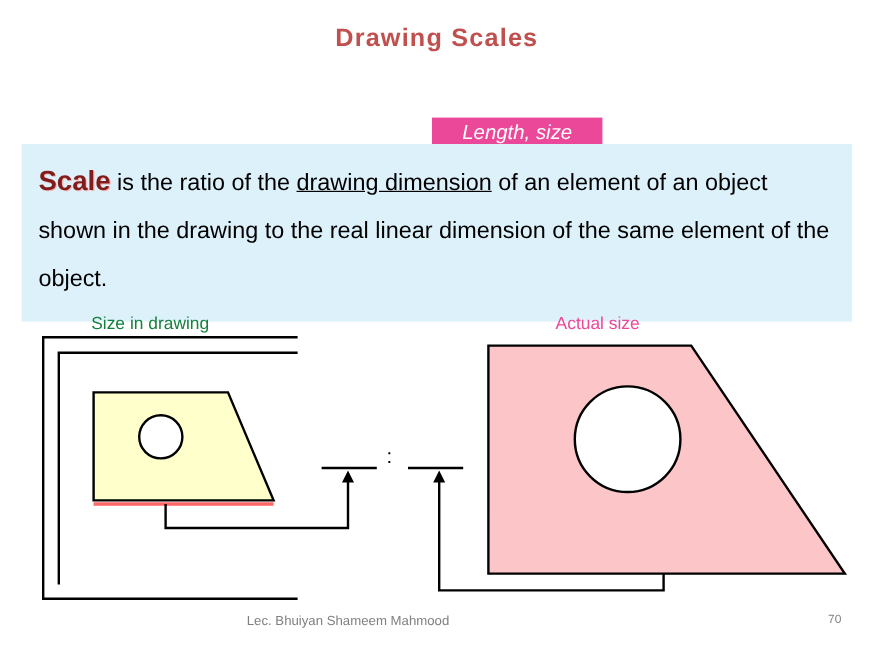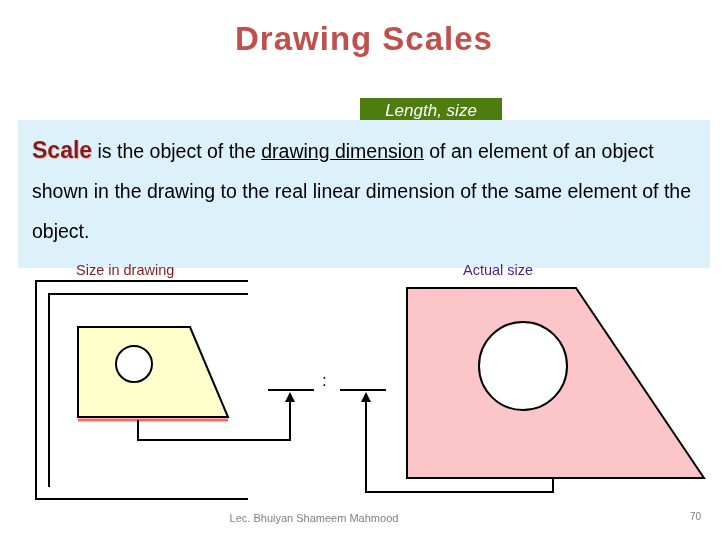--- a/index.html
+++ b/index.html
@@ -20,32 +20,32 @@
     width: 728px;
     height: 546px;
     background: #ffffff;
   }
   #title {
     position: absolute;
     left: 0;
     top: 20px;
     width: 728px;
     text-align: center;
-    font-size: 33px;
+    font-size: 21px;
     font-weight: bold;
     color: #c0504d;
     letter-spacing: 1px;
   }
   #callout {
     position: absolute;
     left: 360px;
     top: 98px;
     width: 142px;
     height: 26px;
-    background: #4d7c0f;
+    background: #ec4899;
     color: #ffffff;
     font-style: italic;
     font-size: 17px;
     line-height: 26px;
     text-align: center;
   }
   #defbox {
     position: absolute;
     left: 18px;
     top: 120px;
@@ -69,45 +69,44 @@
     text-shadow: 1px 1px 0 #f3b6b4;
   }
   .underline {
     text-decoration: underline;
   }
   #label-drawing {
     position: absolute;
     left: 76px;
     top: 262px;
     font-size: 14.5px;
-    color: #7f1d1d;
+    color: #15803d;
   }
   #label-actual {
     position: absolute;
     left: 463px;
     top: 262px;
     font-size: 14.5px;
-    color: #4c1d95;
+    color: #ec4899;
   }
   #ratio-colon {
     position: absolute;
     left: 322px;
     top: 371px;
     font-size: 17px;
     color: #000000;
   }
   #footer-credit {
     position: absolute;
     left: 0;
     top: 512px;
     width: 580px;
     text-align: center;
     font-size: 11px;
     color: #808080;
-    padding-left: 24px;
   }
   #page-num {
     position: absolute;
     left: 690px;
     top: 511px;
     font-size: 10px;
     color: #808080;
   }
   svg.art {
     position: absolute;
@@ -123,21 +122,21 @@
 
 <div id="slide">
 
   <div id="title">Drawing  Scales</div>
 
   <div id="callout">Length, size</div>
 
   <div id="defbox"></div>
 
   <div id="deftext">
-    <span class="word-scale">Scale</span><span> is the object of the </span><span class="underline">drawing dimension</span><span> of an element of an object shown in the drawing to the real linear dimension of the same element of the object.</span>
+    <span class="word-scale">Scale</span><span> is the ratio of the </span><span class="underline">drawing dimension</span><span> of an element of an object shown in the drawing to the real linear dimension of the same element of the object.</span>
   </div>
 
   <div id="label-drawing">Size in drawing</div>
   <div id="label-actual">Actual size</div>
   <div id="ratio-colon">:</div>
 
   <svg class="art" viewBox="0 0 728 546">
 
     <g fill="none" stroke="#000000" stroke-width="2">
       <path d="M 248 281 L 36 281 L 36 499 L 248 499"></path>

